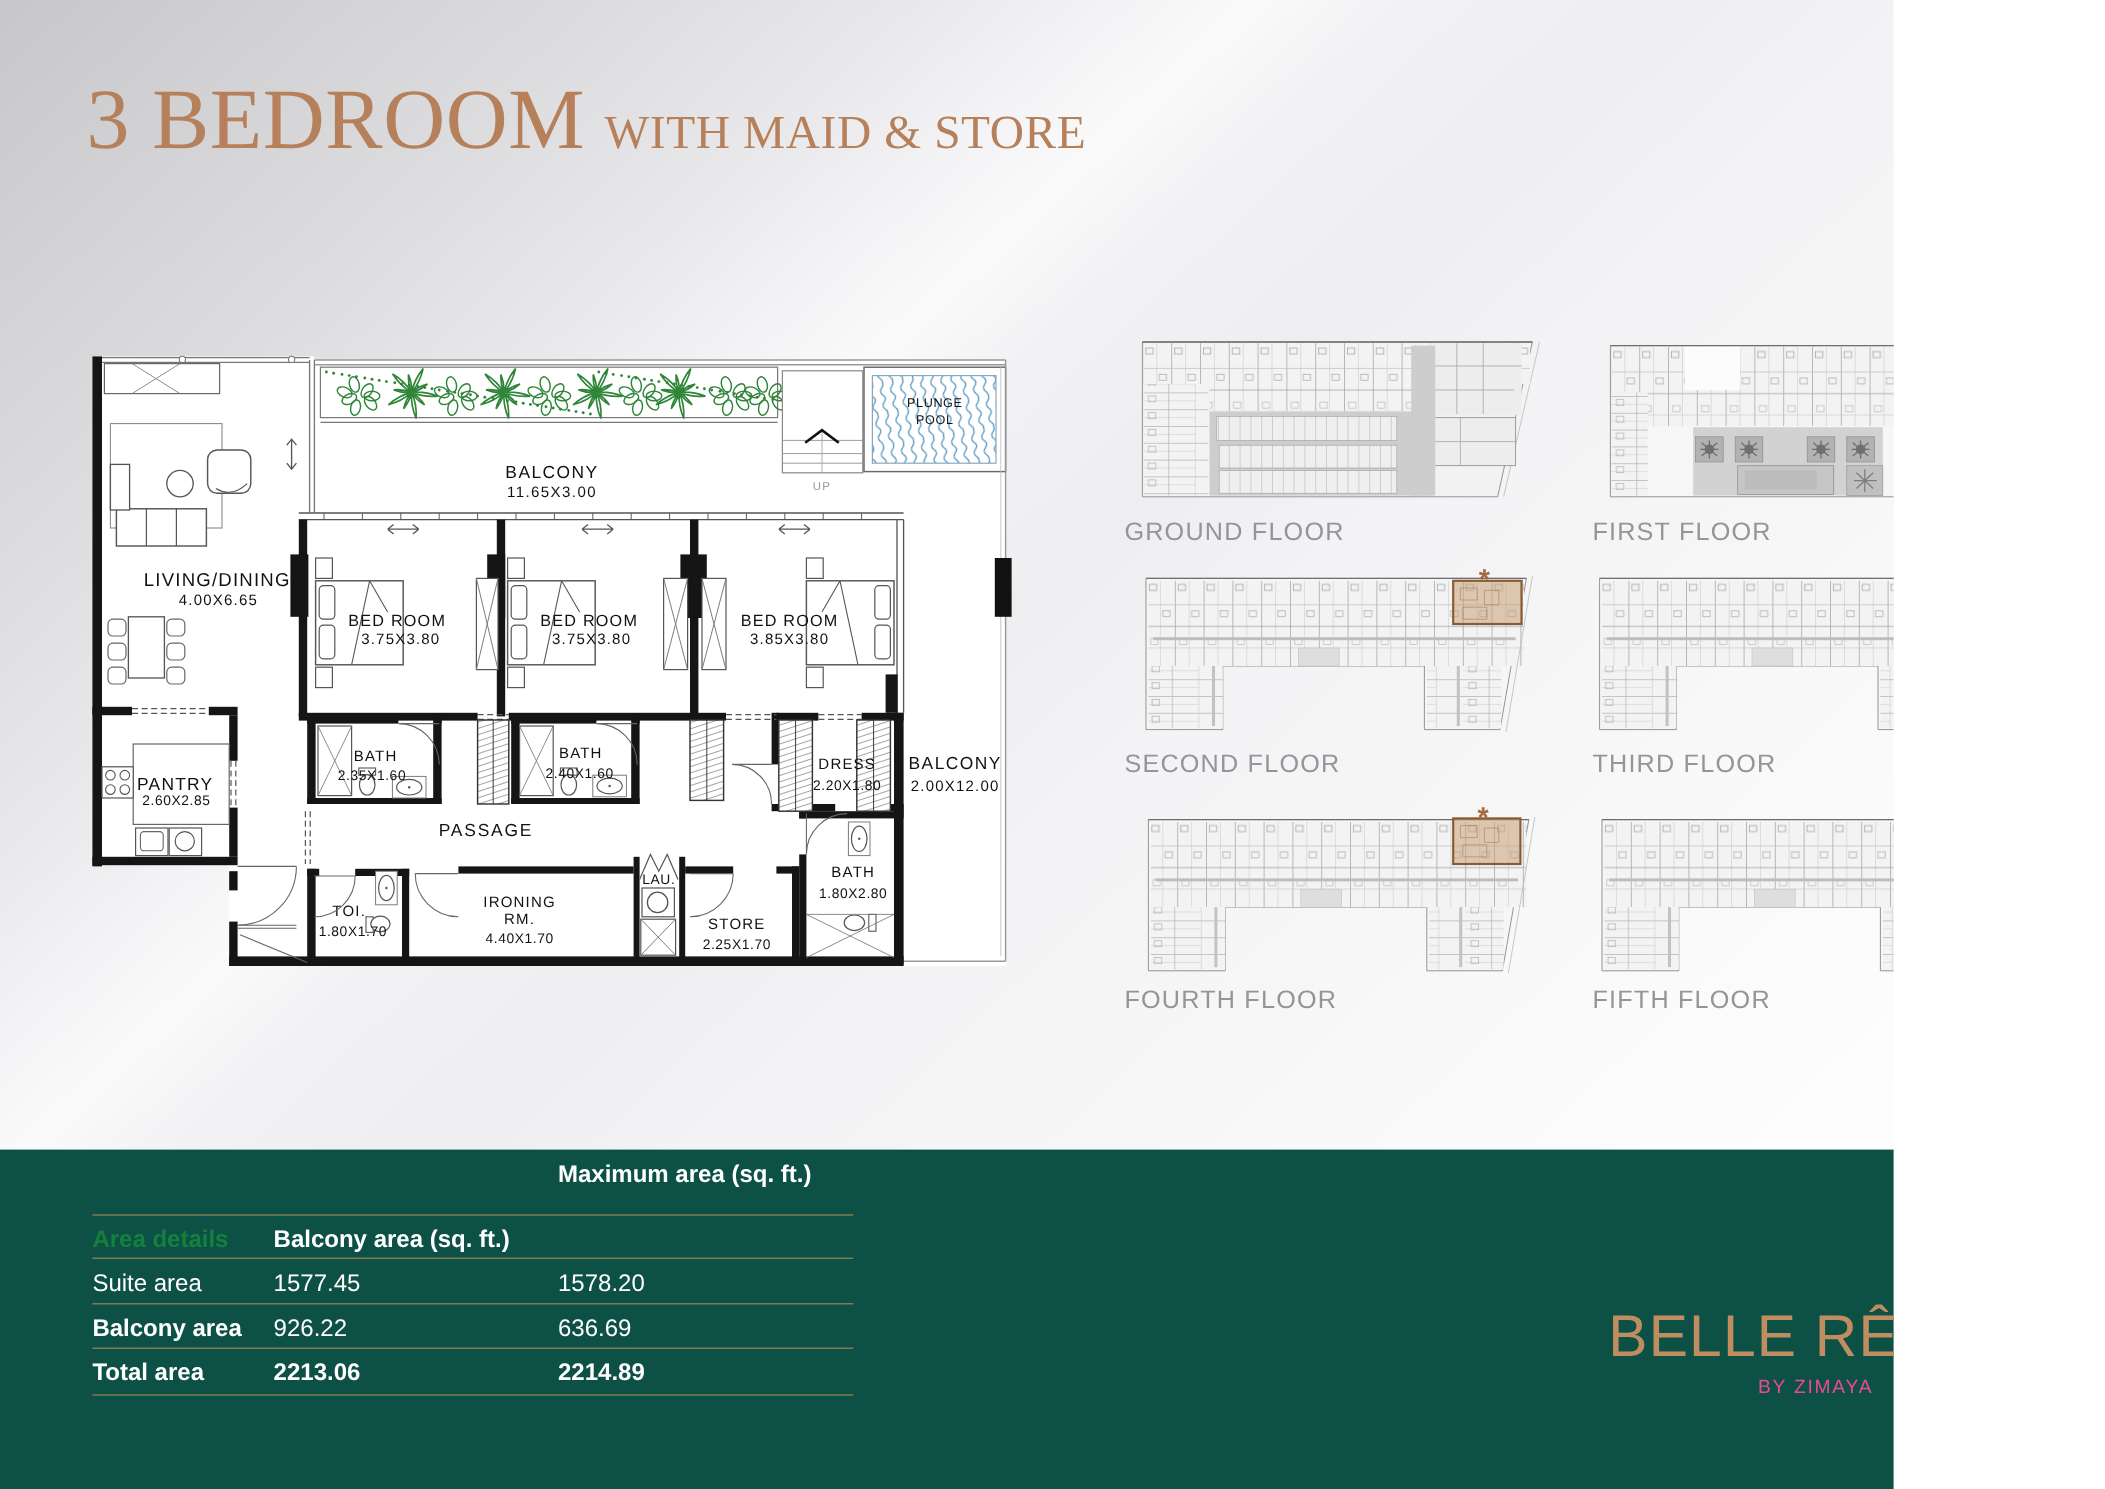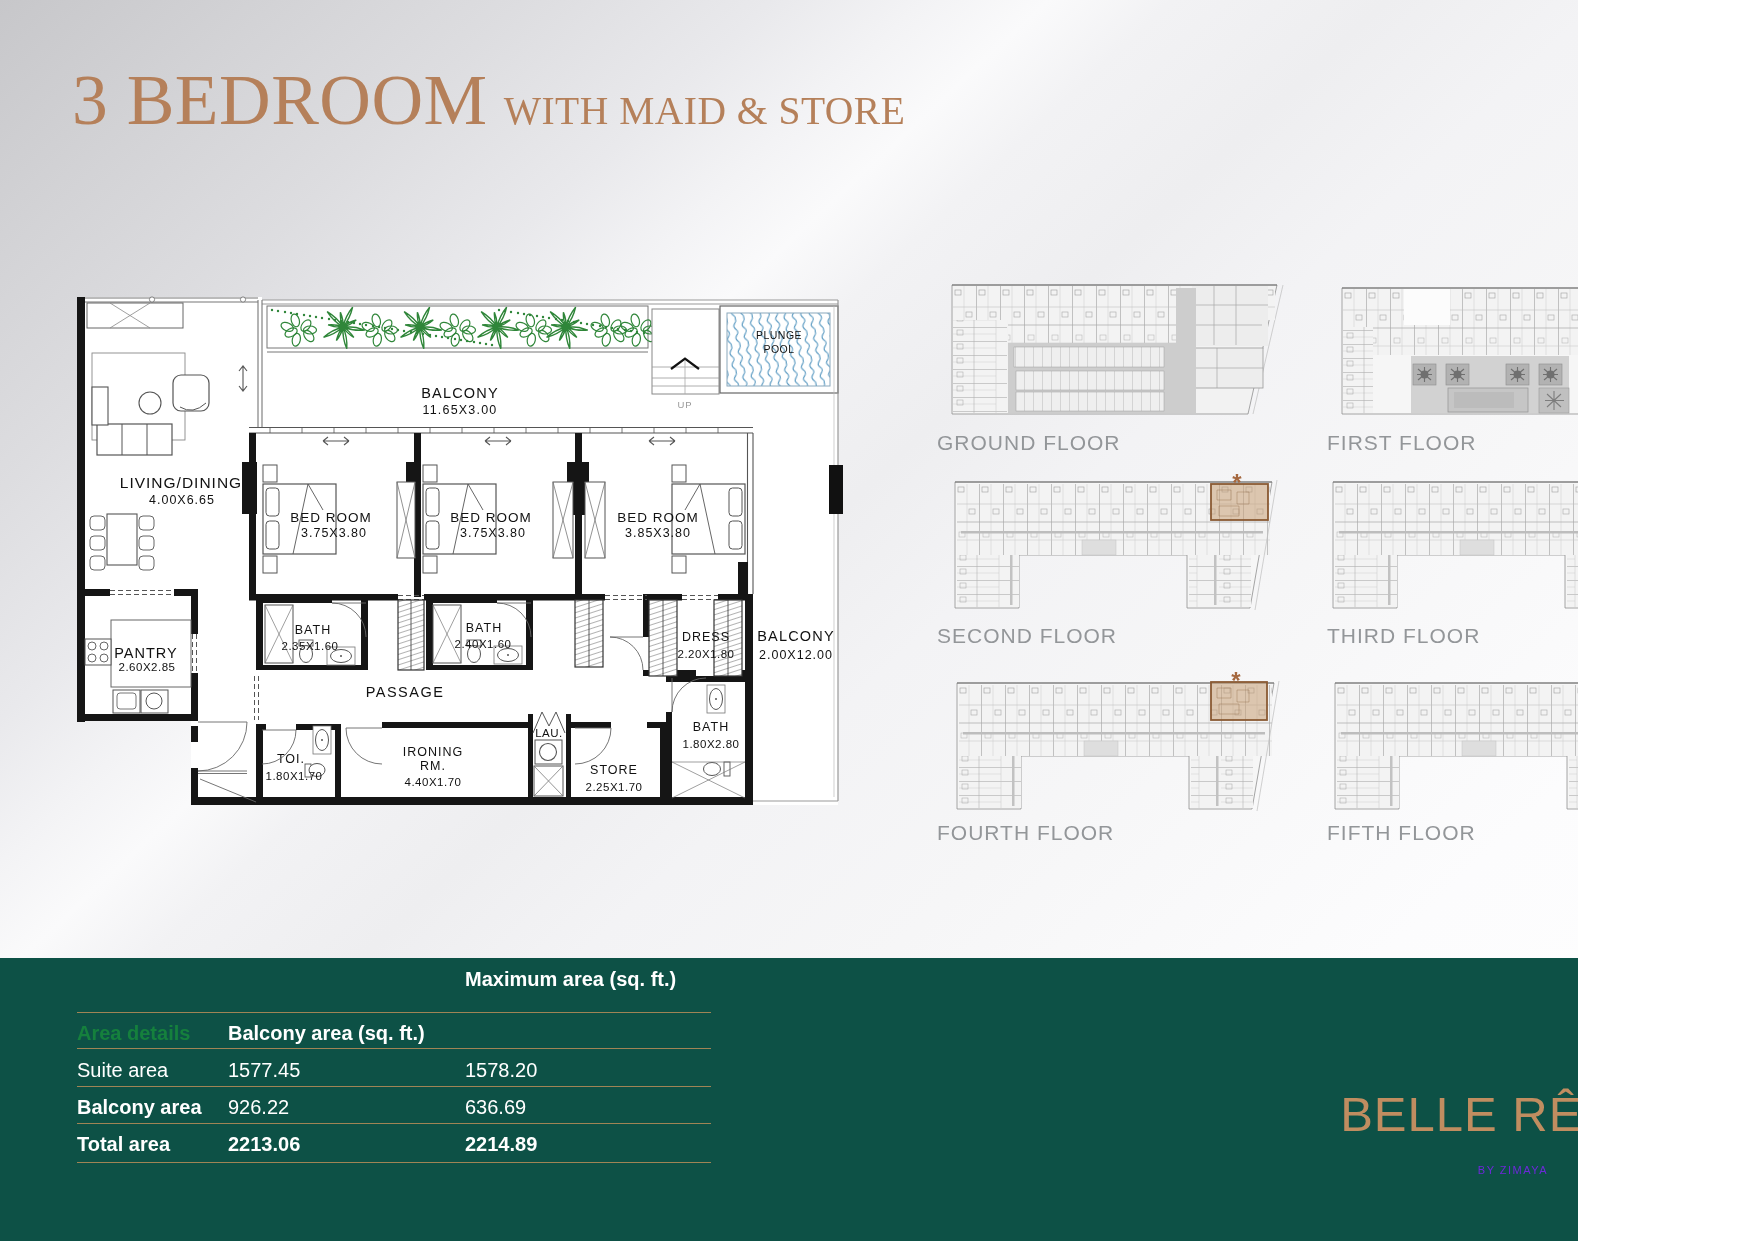--- a/index.html
+++ b/index.html
@@ -6,21 +6,21 @@
 .page{position:relative;width:1578px;height:1241px;overflow:hidden;background:#fff;}
 .bg{position:absolute;left:0;top:0;width:1754px;height:1241px;
  background:
   linear-gradient(137deg, #c7c7ca 0%, #d3d3d6 9%, #dddde0 17%, #e9e9ec 25%, #f3f3f5 30%, #fafafb 34%, #f2f2f4 38%, #eeeef0 45%, #f3f3f5 52%, #f6f6f7 62%, #fcfcfd 78%, #ffffff 100%);}
 .title{position:absolute;left:72px;top:59px;color:#b5805a;font-family:"Liberation Serif",serif;white-space:nowrap;}
 .title .big{font-size:71.5px;letter-spacing:0.5px;}
 .title .small{font-size:39.5px;letter-spacing:0.5px;margin-left:16px;}
 .footer{position:absolute;left:0;top:958px;width:1754px;height:283px;background:#0d5146;}
 .logo{position:absolute;left:1300px;top:1094px;width:390px;color:#c08d60;font-family:Liberation Sans, sans-serif;text-align:center;}
 .logo .nm{font-size:49px;letter-spacing:1px;line-height:40px;white-space:nowrap;}
-.logo .by{font-size:11px;letter-spacing:1.5px;color:#6d28d9;margin-top:30px;position:relative;left:18px;}
+.logo .by{font-size:16px;letter-spacing:1.5px;color:#ec4899;margin-top:14px;position:relative;left:18px;}
 svg text{font-family:"Liberation Sans",sans-serif;}
 </style></head><body>
 <div class="page">
 
 <div class="bg"></div>
 
 <div class="title"><span class="big">3 BEDROOM</span><span class="small">WITH MAID &amp; STORE</span></div>
 
 <svg style="position:absolute;left:0;top:0" width="1754" height="1241" viewBox="0 0 1754 1241">
 <defs>

